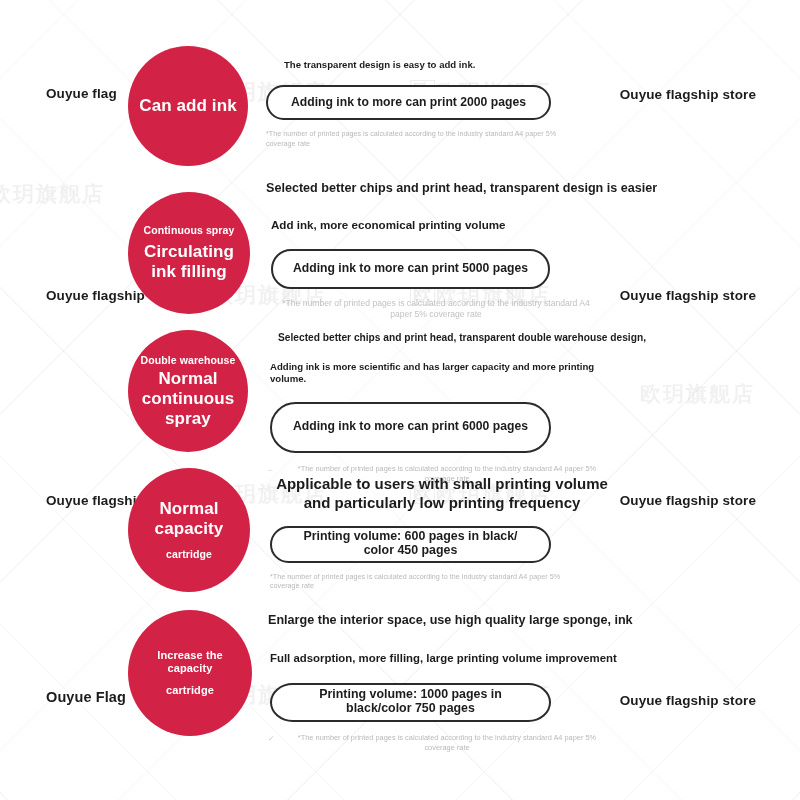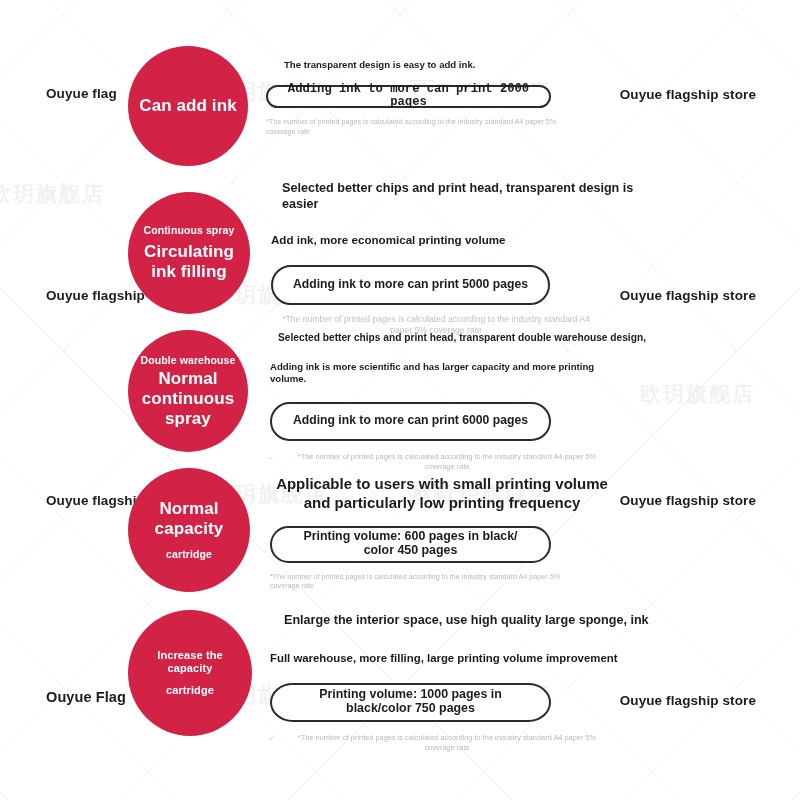--- a/index.html
+++ b/index.html
@@ -114,21 +114,21 @@
   }
   .headline {
     font-size: 12.2px;
     font-weight: 700;
     color: #1c1c1c;
     line-height: 1.25;
   }
   .headline.sm   { font-size: 9.6px; font-weight: 700; }
   .headline.lg   { font-size: 12.6px; }
   .headline.c    { text-align: center; }
-  .headline.l    { text-align: left; margin-left: 16px; }
+  .headline.l    { text-align: left; }
 
   .subline {
     font-size: 11.6px;
     font-weight: 700;
     color: #1c1c1c;
     line-height: 1.3;
   }
   .subline.sm { font-size: 9.6px; }
   .subline.c  { text-align: left; }
   .subline.l  { text-align: left; }
@@ -203,21 +203,21 @@
 <div class="row" style="top:0px; height:170px;">
   <div class="side-label left" style="top:86px;">Ouyue flag</div>
   <div class="side-label right" style="top:87px;">Ouyue flagship store</div>
 
   <div class="circle" style="top:46px; width:120px; height:120px;">
     <div class="big">Can add ink</div>
   </div>
 
   <div class="content" style="top:59px;">
     <div class="headline sm l" style="margin-left:18px;">The transparent design is easy to add ink.</div>
-    <div class="pill" style="margin-top:14px; width:285px; height:23px;font-family:Liberation Mono, monospace;">Adding ink to more can print 2000 pages</div>
+    <div class="pill" style="margin-top:14px; width:285px; height:35px;">Adding ink to more can print 2000 pages</div>
     <div class="foot sm l" style="margin-top:9px; width:318px;">*The number of printed pages is calculated according to the industry standard A4 paper 5% coverage rate</div>
   </div>
 </div>
 
 <div class="row" style="top:170px; height:150px;">
   <div class="side-label left" style="top:118px;">Ouyue flagship</div>
   <div class="side-label right" style="top:118px;">Ouyue flagship store</div>
 
   <div class="circle" style="top:22px; width:122px; height:122px;">
     <div class="small">Continuous spray</div>
@@ -237,21 +237,21 @@
   <div class="side-label right" style="top:140px;"></div>
 
   <div class="circle" style="top:10px; width:120px; height:122px;">
     <div class="small" style="line-height:1.35;">Double warehouse</div>
     <div class="big" style="margin-top:2px;">Normal continuous spray</div>
   </div>
 
   <div class="content" style="top:12px; left:268px; width:388px;">
     <div class="headline sm c" style="font-size:10.2px;">Selected better chips and print head, transparent double warehouse design,</div>
     <div class="subline sm c" style="margin-top:16px; width:340px; margin-left:2px;">Adding ink is more scientific and has larger capacity and more printing volume.</div>
-    <div class="pill" style="margin-top:16px; margin-left:2px; width:281px; height:39px;">Adding ink to more can print 6000 pages</div>
+    <div class="pill" style="margin-top:16px; margin-left:2px; width:281px; height:51px;">Adding ink to more can print 6000 pages</div>
     <div class="foot c" style="margin-top:11px; width:322px; margin-left:18px;">
       <span class="marker">–</span>
       <span>*The number of printed pages is calculated according to the industry standard A4 paper 5% coverage rate</span>
     </div>
   </div>
 </div>
 
 <div class="row" style="top:465px; height:140px;">
   <div class="side-label left" style="top:28px;">Ouyue flagship</div>
   <div class="side-label right" style="top:28px;">Ouyue flagship store</div>
@@ -274,20 +274,20 @@
   <div class="side-label right" style="top:88px;">Ouyue flagship store</div>
 
   <div class="circle" style="top:5px; width:124px; height:126px;">
     <div class="small" style="font-size:11px;">Increase the capacity</div>
     <div class="gapper"></div>
     <div class="small" style="font-size:11px;">cartridge</div>
   </div>
 
   <div class="content" style="top:8px; left:268px; width:388px;">
     <div class="headline lg l">Enlarge the interior space, use high quality large sponge, ink</div>
-    <div class="subline l" style="margin-top:22px; margin-left:2px; font-size:11.4px;">Full warehouse, more filling, large printing volume improvement</div>
+    <div class="subline l" style="margin-top:22px; margin-left:2px; font-size:11.4px;">Full adsorption, more filling, large printing volume improvement</div>
     <div class="pill rough" style="margin-top:17px; margin-left:2px; width:281px; height:39px; font-size:12.4px;">Printing volume: 1000 pages in black/color 750 pages</div>
     <div class="foot c" style="margin-top:11px; width:322px; margin-left:18px;">
       <span class="marker">✓</span>
       <span>*The number of printed pages is calculated according to the industry standard A4 paper 5% coverage rate</span>
     </div>
   </div>
 </div>
 
 </body></html>

